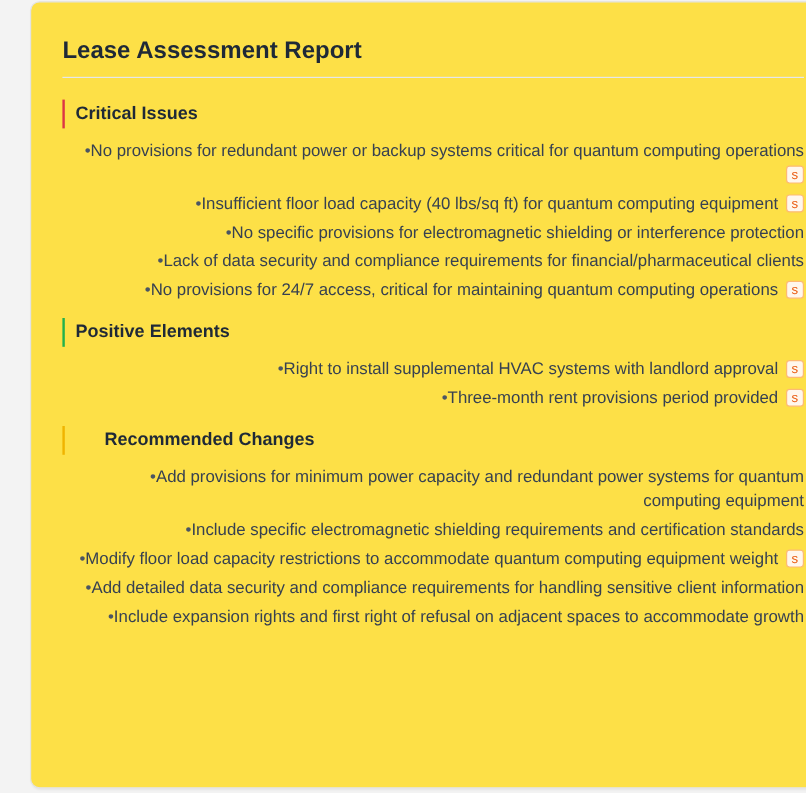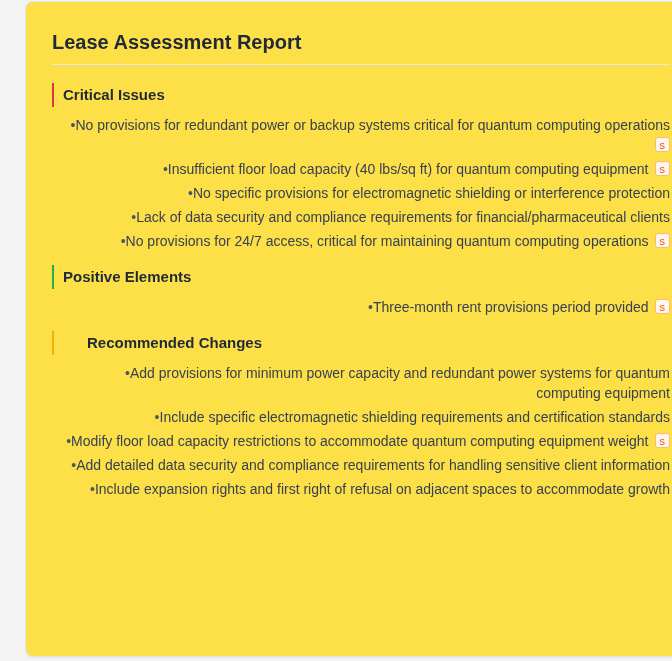--- a/index.html
+++ b/index.html
@@ -48,20 +48,21 @@
             <li><span class="bullet">•</span><span>No provisions for redundant power or backup systems critical for quantum computing operations</span><span class="badge">s</span></li>
             <li><span class="bullet">•</span><span>Insufficient floor load capacity (40 lbs/sq ft) for quantum computing equipment</span><span class="badge">s</span></li>
             <li><span class="bullet">•</span><span>No specific provisions for electromagnetic shielding or interference protection</span></li>
             <li><span class="bullet">•</span><span>Lack of data security and compliance requirements for financial/pharmaceutical clients</span></li>
             <li><span class="bullet">•</span><span>No provisions for 24/7 access, critical for maintaining quantum computing operations</span><span class="badge">s</span></li>
           </ul>
         </div>
         <div class="section">
           <h2 style="border-left-color: rgb(34, 177, 76);">Positive Elements</h2>
           <ul>
+            <li><span class="bullet">•</span><span>Right to install supplemental HVAC systems with landlord approval</span><span class="badge">s</span></li>
             <li><span class="bullet">•</span><span>Three-month rent provisions period provided</span><span class="badge">s</span></li>
           </ul>
         </div>
         <div class="section">
           <h2 style="border-left-color: rgb(240, 180, 0); padding-left: 33px;">Recommended Changes</h2>
           <ul>
             <li><span class="bullet">•</span><span>Add provisions for minimum power capacity and redundant power systems for quantum computing equipment</span></li>
             <li><span class="bullet">•</span><span>Include specific electromagnetic shielding requirements and certification standards</span></li>
             <li><span class="bullet">•</span><span>Modify floor load capacity restrictions to accommodate quantum computing equipment weight</span><span class="badge">s</span></li>
             <li><span class="bullet">•</span><span>Add detailed data security and compliance requirements for handling sensitive client information</span></li>

